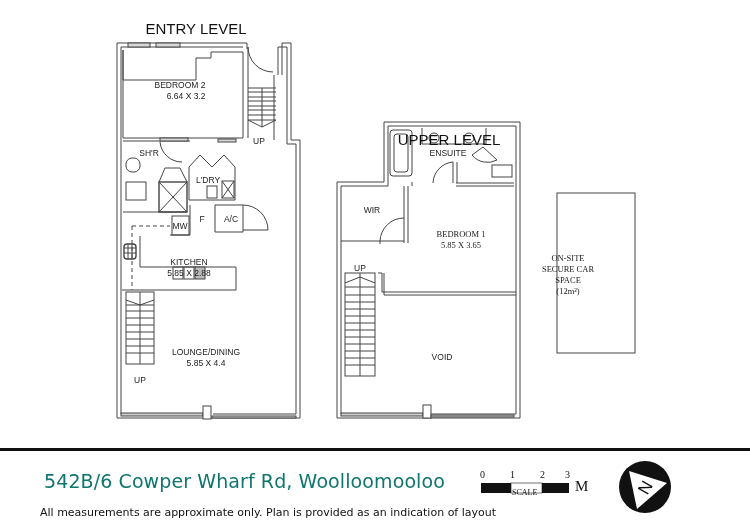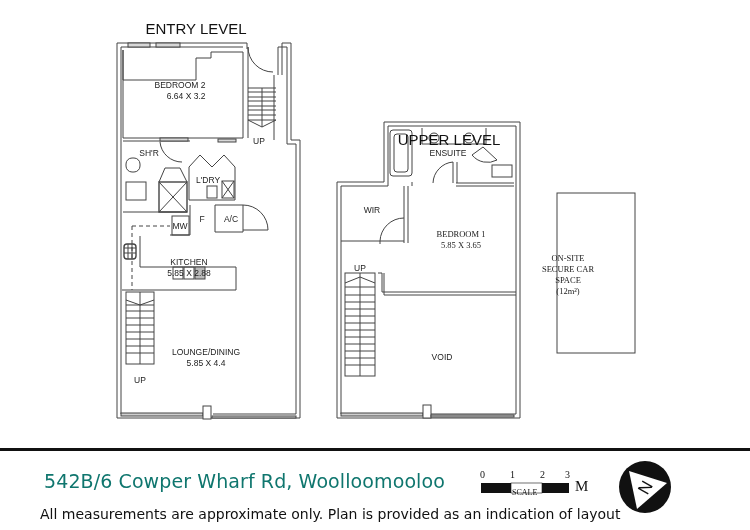--- a/index.html
+++ b/index.html
@@ -2,21 +2,21 @@
 <html><head>
 <meta charset="utf-8">
 <style>
   html,body{margin:0;padding:0;background:#fff;}
   body{width:750px;height:530px;position:relative;overflow:hidden;font-family:"Liberation Sans",sans-serif;color:#111;}
   .lbl{position:absolute;font-size:8.5px;text-align:center;line-height:11px;color:#222;white-space:nowrap;transform:translateX(-50%);}
   .lvl{position:absolute;font-size:15px;color:#111;transform:translateX(-50%);white-space:nowrap;}
   svg.plan{position:absolute;left:0;top:0;}
   .rule{position:absolute;left:0;top:448px;width:750px;height:3px;background:#111;}
   .addr{position:absolute;left:44px;top:470px;font-size:19px;font-family:"DejaVu Sans",sans-serif;color:#0f766e;letter-spacing:0.1px;}
-  .disc{position:absolute;left:40px;top:506px;font-size:14px;font-family:"DejaVu Sans",sans-serif;color:#111;}
+  .disc{position:absolute;left:40px;top:506px;font-size:11px;font-family:"DejaVu Sans",sans-serif;color:#111;}
   .scale-num{position:absolute;font-family:"Liberation Serif",serif;font-size:10px;color:#111;}
   .scale-m{position:absolute;left:575px;top:478px;font-family:"Liberation Serif",serif;font-size:15px;color:#111;}
   .scale-lbl{position:absolute;left:512px;top:488px;font-family:Liberation Serif, serif;font-size:8px;color:#111;}
 </style>
 </head>
 <body>
 
 <svg class="plan" width="750" height="450" viewBox="0 0 750 450">
   <g fill="none" stroke="#444" stroke-width="1">
 

